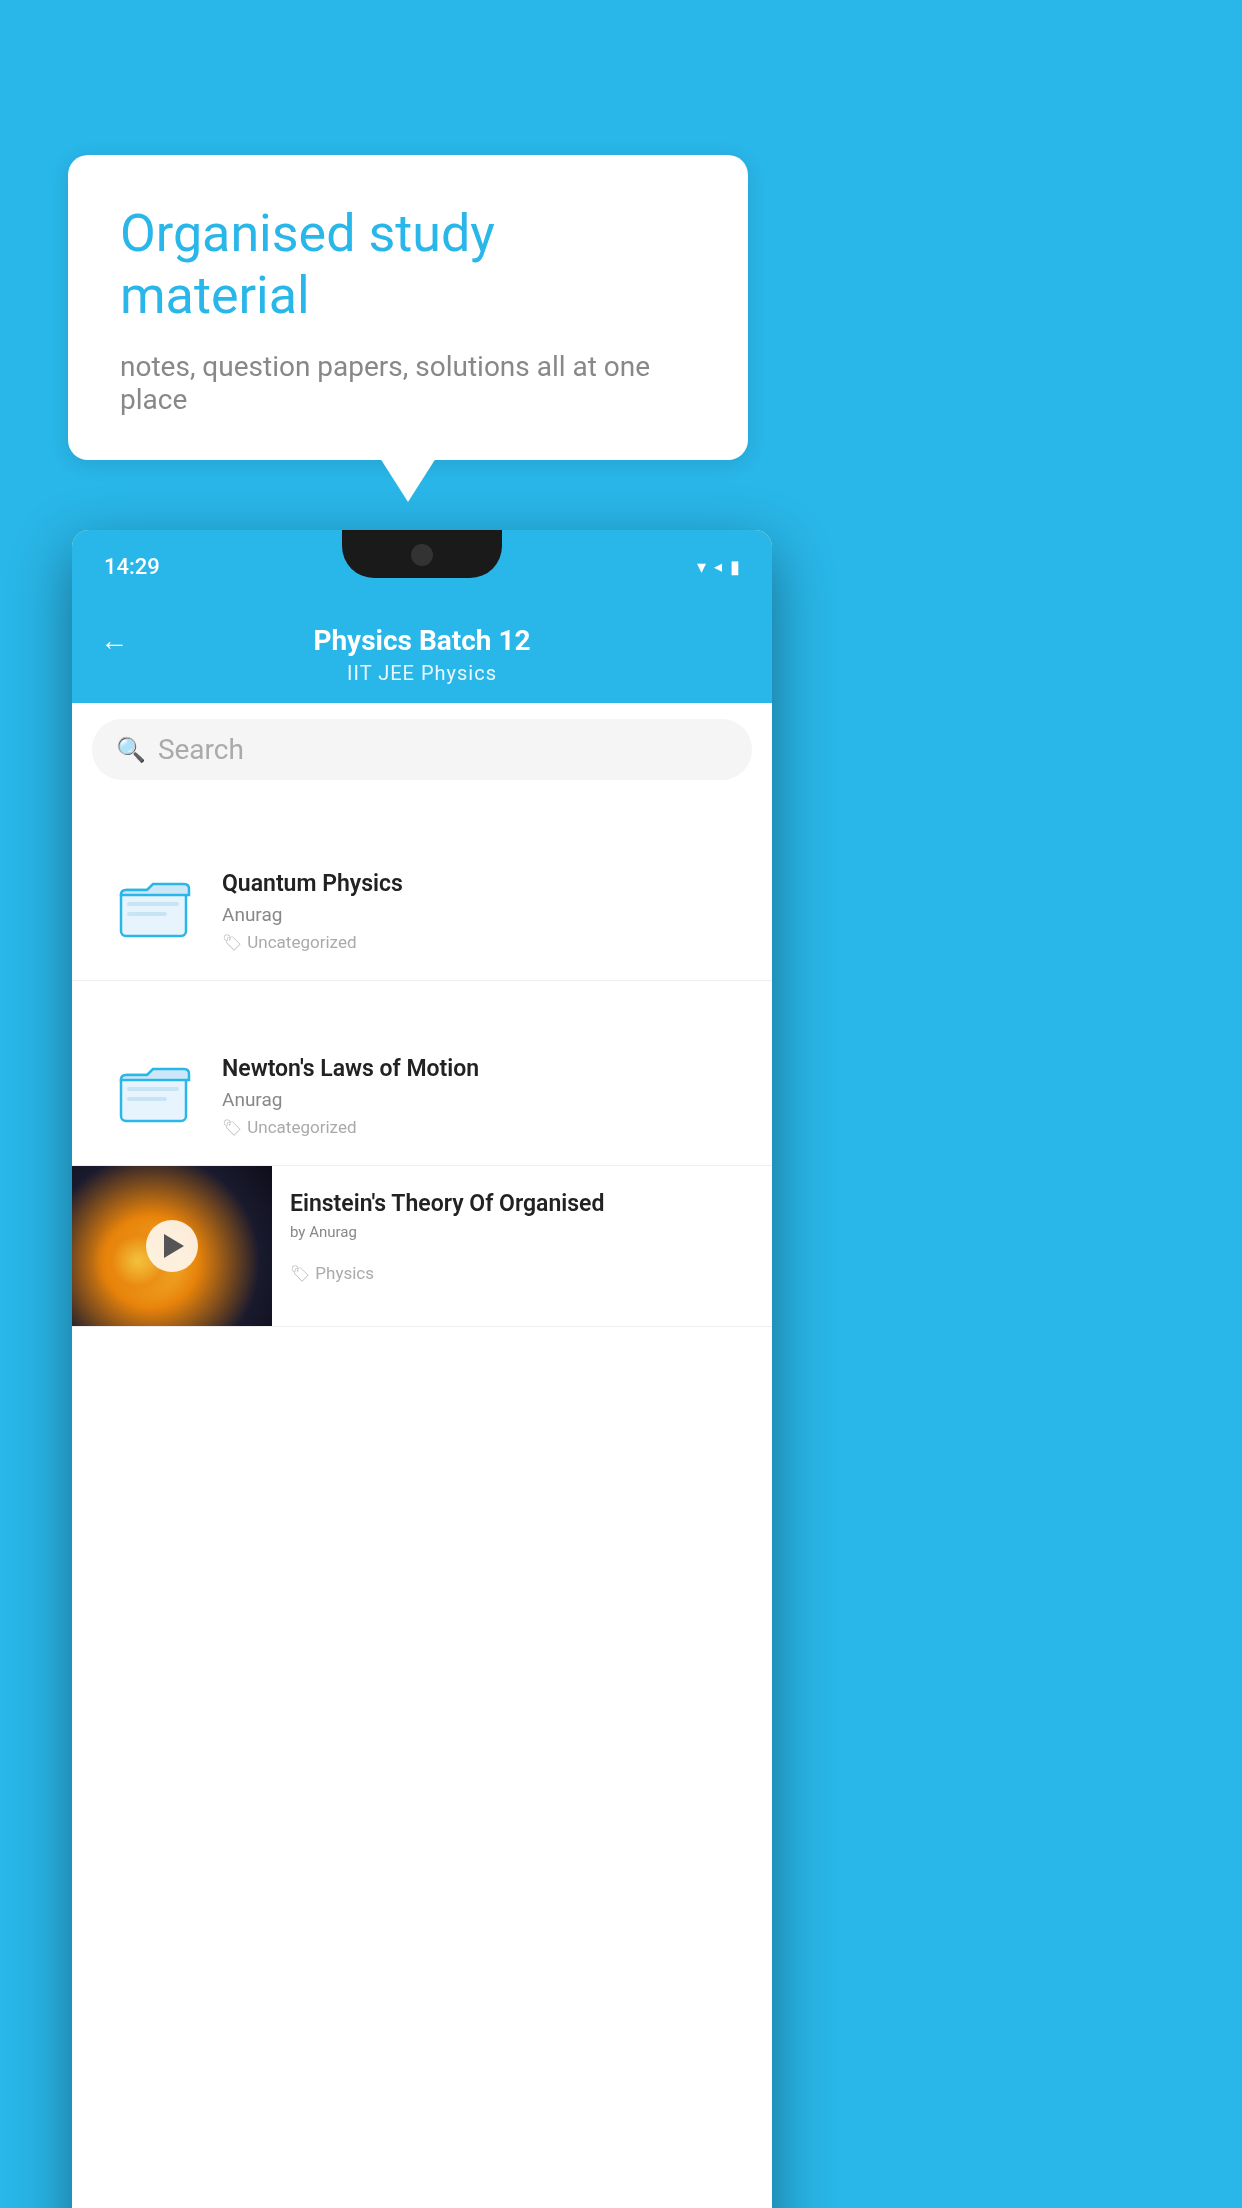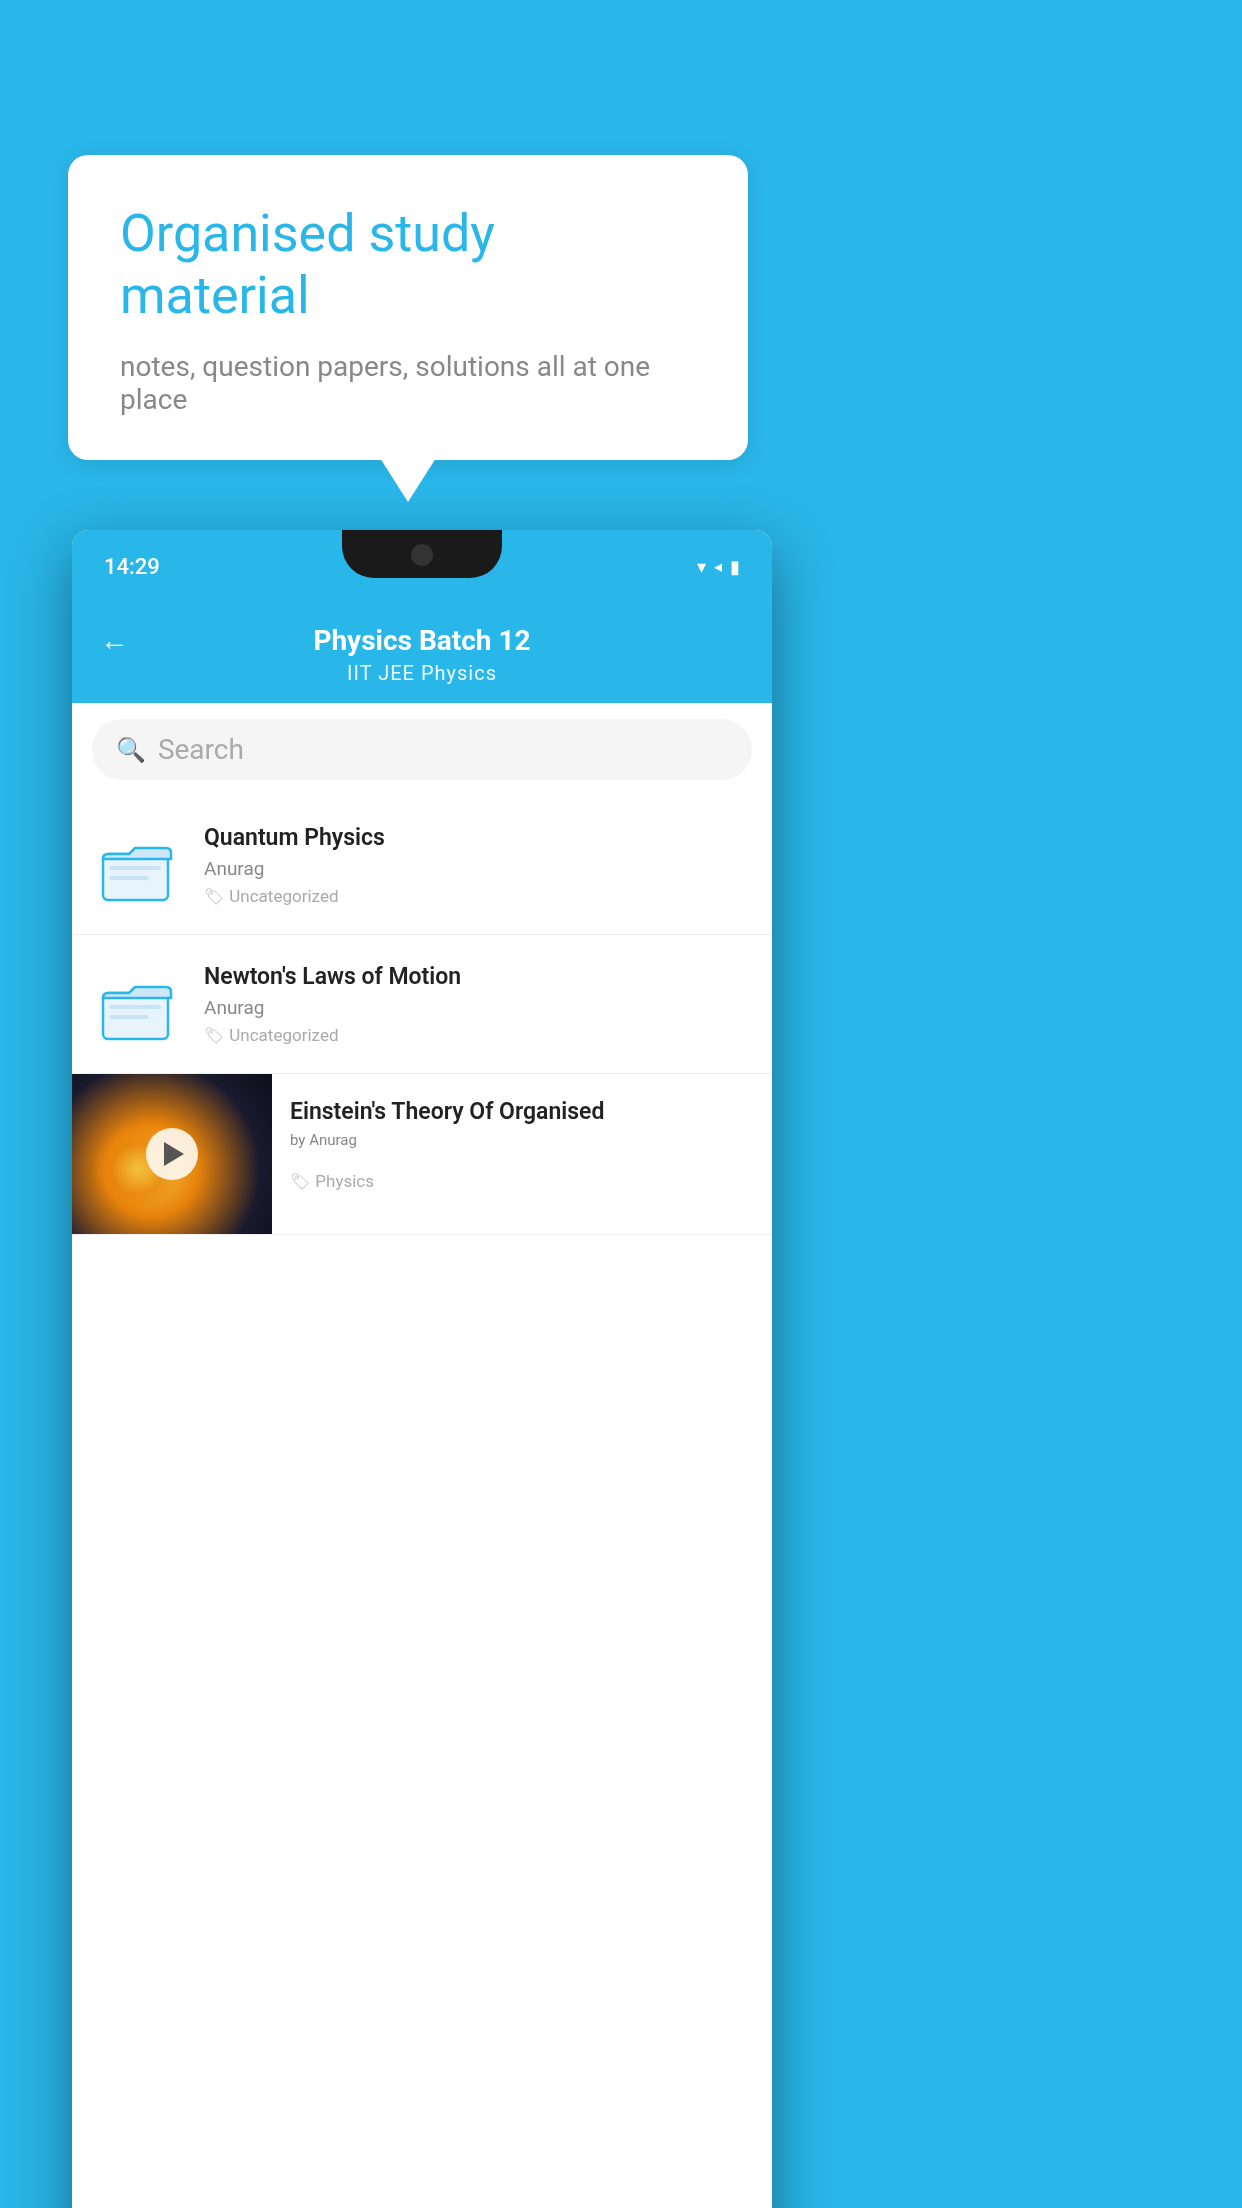--- a/index.html
+++ b/index.html
@@ -221,25 +221,26 @@
       font-size: 18px;
     }
 
     
     .video-list {
       background: white;
       flex: 1;
     }
     .video-item {
       display: flex;
-      align-items: flex-end;
-      padding: 28px 20px;
+      align-items: flex-start;
+      padding: 28px 38px;
       border-bottom: 1px solid #eee;
       gap: 22px;
       cursor: pointer;
+      margin-top: 46px;
     }
     .video-item-thumb {
       width: 90px;
       height: 72px;
       flex-shrink: 0;
       display: flex;
       align-items: center;
       justify-content: center;
     }
     .folder-icon {

